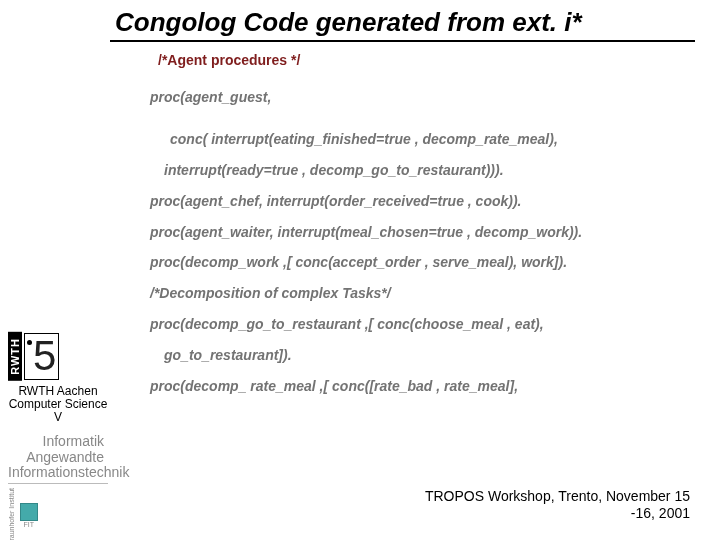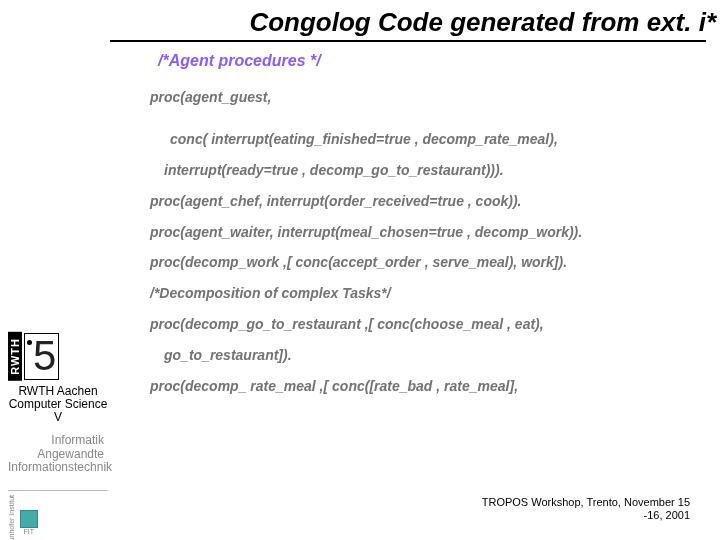--- a/index.html
+++ b/index.html
@@ -13,45 +13,44 @@
   }
   .slide {
     width: 720px;
     height: 540px;
     position: relative;
   }
   .title-block {
     position: absolute;
     top: 8px;
     left: 115px;
-    right: 4px;
-    text-align: right;
+    right: 15px;
+    text-align: left;
   }
   .title {
     font-size: 26px;
     font-weight: bold;
     font-style: italic;
     color: #000;
     line-height: 1.15;
   }
   .title-rule {
     border: none;
     border-top: 2px solid #000;
     margin-top: 2px;
     margin-left: -5px;
     margin-right: 10px;
   }
   .subinline {
     position: absolute;
     top: 52px;
     left: 158px;
-    font-size: 16px;
-    font-weight: bold;
-    font-style: italic;
-    color: #8b5cf6;
+    font-size: 14px;
+    font-weight: bold;
+    color: #7f1d1d;
   }
   .body {
     position: absolute;
     top: 88px;
     left: 150px;
     right: 30px;
     font-size: 14px;
     font-weight: bold;
     font-style: italic;
     color: #737373;
@@ -107,26 +106,26 @@
   }
   .rwth-label {
     font-size: 12px;
     line-height: 1.1;
     text-align: center;
     margin-bottom: 10px;
     color:#000;
     font-weight: 500;
   }
   .informatik {
-    font-size: 12px;
+    font-size: 14px;
     color: #888;
     line-height: 1.1;
     border-bottom: 1px solid #bbb;
     margin-bottom: 4px;
-    padding-bottom: 16px;
+    padding-bottom: 2px;
     text-align: right;
     padding-right: 4px;
   }
   .fraunhofer {
     font-size: 8px;
     color: #888;
     line-height: 1.1;
     display:flex;
     align-items:center;
     gap:4px;
@@ -137,21 +136,21 @@
     font-size: 7px;
   }
   .fh-box {
     width: 18px; height: 18px; background:#4aa; border:1px solid #388;
   }
 
   .footer {
     position: absolute;
     bottom: 18px;
     right: 30px;
-    font-size: 11px;
+    font-size: 14px;
     color: #000;
     text-align: right;
     line-height: 1.2;
   }
 </style>
 </head>
 <body>
 
 <div class="slide">
 

